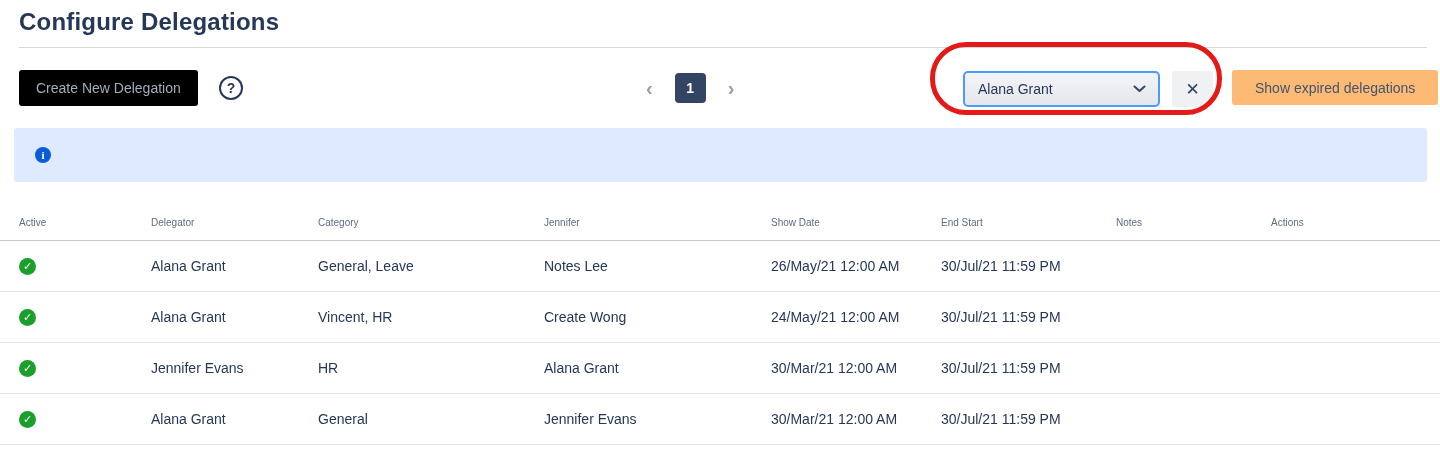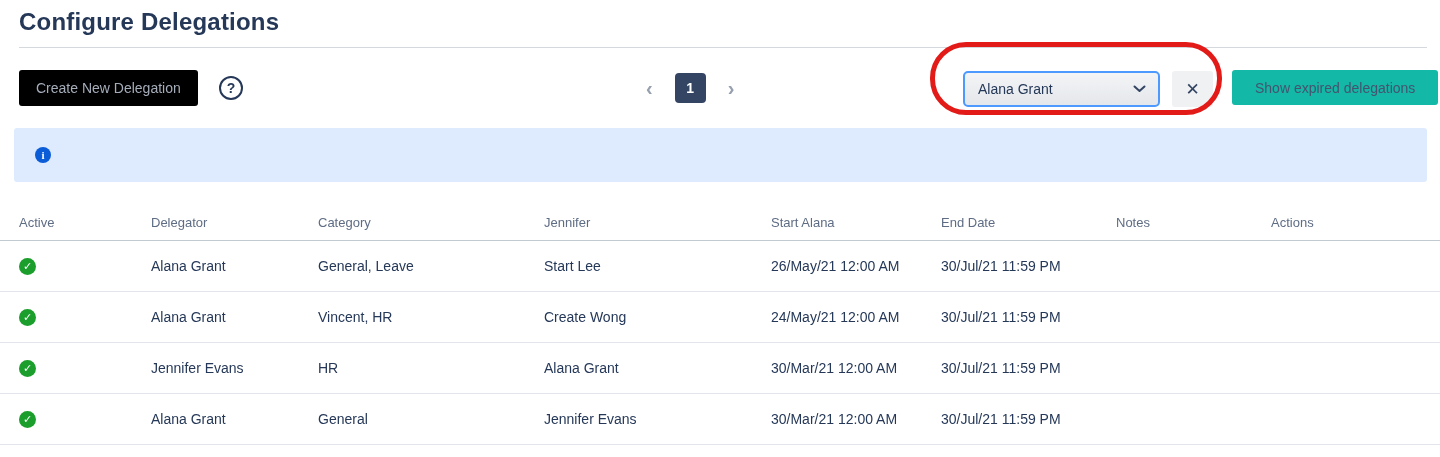--- a/index.html
+++ b/index.html
@@ -21,36 +21,36 @@
   .page-chevron{color:#97a0af;font-size:20px;font-weight:700;padding:0 6px;cursor:pointer;line-height:1;}
   .page-current{width:31px;height:30px;margin:0 16px;background:#344563;color:#fff;border-radius:4px;
                 display:flex;align-items:center;justify-content:center;font-size:14px;font-weight:600;cursor:pointer;}
 
   .filter-select{position:absolute;left:963px;top:71px;width:197px;height:36px;box-sizing:border-box;
                  border:2px solid #4c9aff;border-radius:5px;background:linear-gradient(#f3f4f6,#e4e7eb);
                  display:flex;align-items:center;justify-content:space-between;padding:0 12px 0 13px;
                  font-size:14px;color:#253858;cursor:pointer;}
   .clear-btn{position:absolute;left:1172px;top:71px;width:41px;height:36px;background:#f0f1f3;color:#344563;
              font-size:17px;line-height:1;}
-  .show-expired-btn{position:absolute;left:1232px;top:70px;height:35px;padding:0 23px;background:#14b8a6;color:#44546f;}
+  .show-expired-btn{position:absolute;left:1232px;top:70px;height:35px;padding:0 23px;background:#fdba74;color:#44546f;}
 
   
   .annotation-oval{position:absolute;left:930px;top:42px;width:292px;height:73px;border:5px solid #e31b18;
                    border-radius:36px;pointer-events:none;box-sizing:border-box;}
 
   
   .info-banner{position:absolute;left:14px;top:128px;width:1413px;height:54px;background:#deebff;border-radius:3px;
                display:flex;align-items:center;box-sizing:border-box;padding-left:21px;font-size:14.5px;color:#172b4d;}
   .info-icon{flex:0 0 auto;width:16px;height:16px;border-radius:50%;background:#0b5cd7;color:#fff;
              display:flex;align-items:center;justify-content:center;
              font-size:11px;font-weight:700;font-family:"Liberation Serif","DejaVu Serif",serif;margin-right:13px;}
 
   
   .delegations-table{position:absolute;left:0;top:205px;width:1440px;border-collapse:collapse;table-layout:fixed;}
-  .delegations-table th{height:35px;text-align:left;font-size:13px;font-weight:400;color:#5e6c84;
+  .delegations-table th{height:35px;text-align:left;font-size:10px;font-weight:400;color:#5e6c84;
                         border-bottom:1px solid #c3c9d1;padding:0;vertical-align:middle;}
   .delegations-table td{height:50px;font-size:14px;color:#253858;border-bottom:1px solid #e2e5e9;
                         padding:0;vertical-align:middle;}
   .delegations-table th:first-child,.delegations-table td:first-child{padding-left:19px;}
   .check-icon{display:inline-flex;width:17px;height:17px;border-radius:50%;background:#1b9e2c;color:#fff;
               align-items:center;justify-content:center;font-size:11px;font-weight:700;}
   .chev-svg{display:block;}
 </style>
 </head>
 <body>
@@ -100,34 +100,34 @@
         <col style="width:175px">
         <col style="width:155px">
         <col>
     </colgroup>
     <thead>
       <tr>
         <th>Active</th>
         <th>Delegator</th>
         <th>Category</th>
         <th>Jennifer</th>
-        <th>Start Alana</th>
-        <th>End Date</th>
+        <th>Show Date</th>
+        <th>End Start</th>
         <th>Notes</th>
         <th>Actions</th>
       </tr>
     </thead>
     <tbody>
       <tr>
         <td><span class="check-icon">
               <span>✓</span>
             </span></td>
         <td>Alana Grant</td>
         <td>General, Leave</td>
-        <td>Start Lee</td>
+        <td>Notes Lee</td>
         <td>26/May/21 12:00 AM</td>
         <td>30/Jul/21 11:59 PM</td>
         <td></td>
         <td></td>
       </tr>
       <tr>
         <td><span class="check-icon">
               <span>✓</span>
             </span></td>
         <td>Alana Grant</td>

